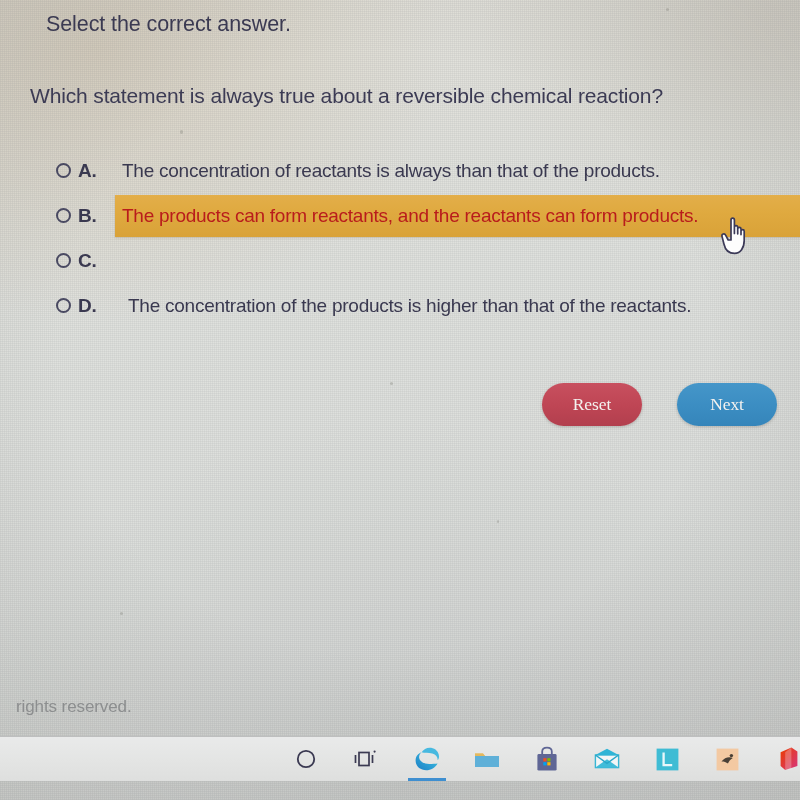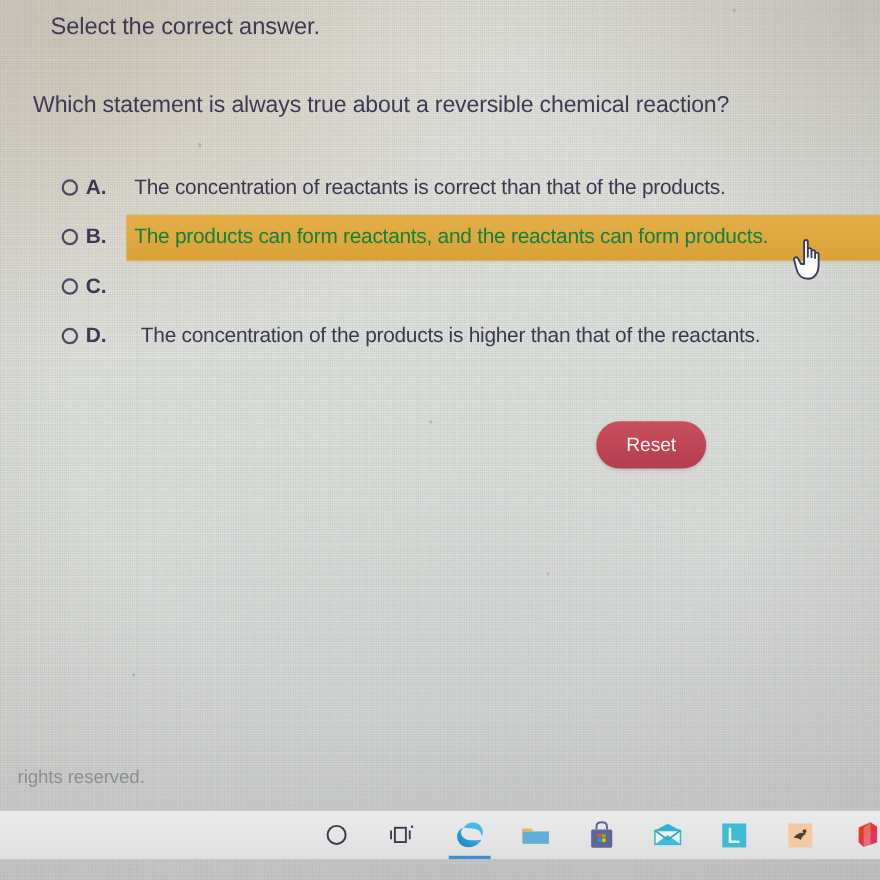--- a/index.html
+++ b/index.html
@@ -101,39 +101,39 @@
   .option-row.highlighted .hl-band {
     position: absolute;
     left: 115px;
     right: -10px;
     top: 2px;
     bottom: 1px;
     background: linear-gradient(180deg, #e3ae49 0%, #dfa93f 45%, #d9a238 100%);
     box-shadow: 0 1px 2px rgba(120,85,20,0.18);
   }
   .option-row.highlighted .option-text {
-    color: #15803d;
+    color: #b91c1c;
     z-index: 2;
   }
 
   
   #action-buttons {
     left: 542px;
     top: 383px;
     display: flex;
     gap: 35px;
     z-index: 6;
   }
   .pill-button {
     width: 100px;
     height: 43px;
     border: none;
     border-radius: 22px;
     color: #f4f2ef;
-    font-family: Liberation Sans, sans-serif;
+    font-family: Liberation Serif, serif;
     font-size: 17.5px;
     cursor: pointer;
     letter-spacing: -0.1px;
     box-shadow: 0 1px 3px rgba(40,30,25,0.22);
   }
   #reset-button { background: linear-gradient(180deg, #c8505f 0%, #be4554 55%, #b23f4e 100%); }
   #next-button  { background: linear-gradient(180deg, #4596c9 0%, #3b8dc2 55%, #3585ba 100%); }
 
   
   #hand-cursor {
@@ -218,21 +218,21 @@
 
 <div class="layer" id="prompt-text">Select the correct answer.</div>
 
 <div class="layer" id="question-text">Which statement is always true about a reversible chemical reaction?</div>
 
 <div class="layer" id="options">
 
   <div class="option-row">
     <span class="radio-icon"></span>
     <span class="option-letter">A.</span>
-    <span class="option-text">The concentration of reactants is correct than that of the products.</span>
+    <span class="option-text">The concentration of reactants is always than that of the products.</span>
   </div>
 
   <div class="option-row highlighted">
     <span class="hl-band"></span>
     <span class="radio-icon"></span>
     <span class="option-letter">B.</span>
     <span class="option-text">The products can form reactants, and the reactants can form products.</span>
   </div>
 
   <div class="option-row">
@@ -243,20 +243,21 @@
   <div class="option-row">
     <span class="radio-icon"></span>
     <span class="option-letter">D.</span>
     <span class="option-text" style="left:128px;">The concentration of the products is higher than that of the reactants.</span>
   </div>
 
 </div>
 
 <div class="layer" id="action-buttons">
   <button class="pill-button" id="reset-button">Reset</button>
+  <button class="pill-button" id="next-button">Next</button>
 </div>
 
 <svg class="layer" id="hand-cursor" viewBox="0 0 36 44">
   <path d="M13 7 C13 4.6 16.4 4.6 16.4 7 L16.4 20.5 L16.4 14.2
            C16.4 12 19.7 12 19.7 14.2 L19.7 20.8 L19.7 16
            C19.7 13.9 23 13.9 23 16 L23 21.6 L23 18.2
            C23 16.2 26.2 16.2 26.2 18.2 L26.2 27.6
            C26.2 35.2 22.4 40.4 16.6 40.4
            C10.6 40.4 7.2 36.6 6.0 31.2
            L4.0 23.4 C3.4 21.0 6.6 19.8 7.6 22.2

